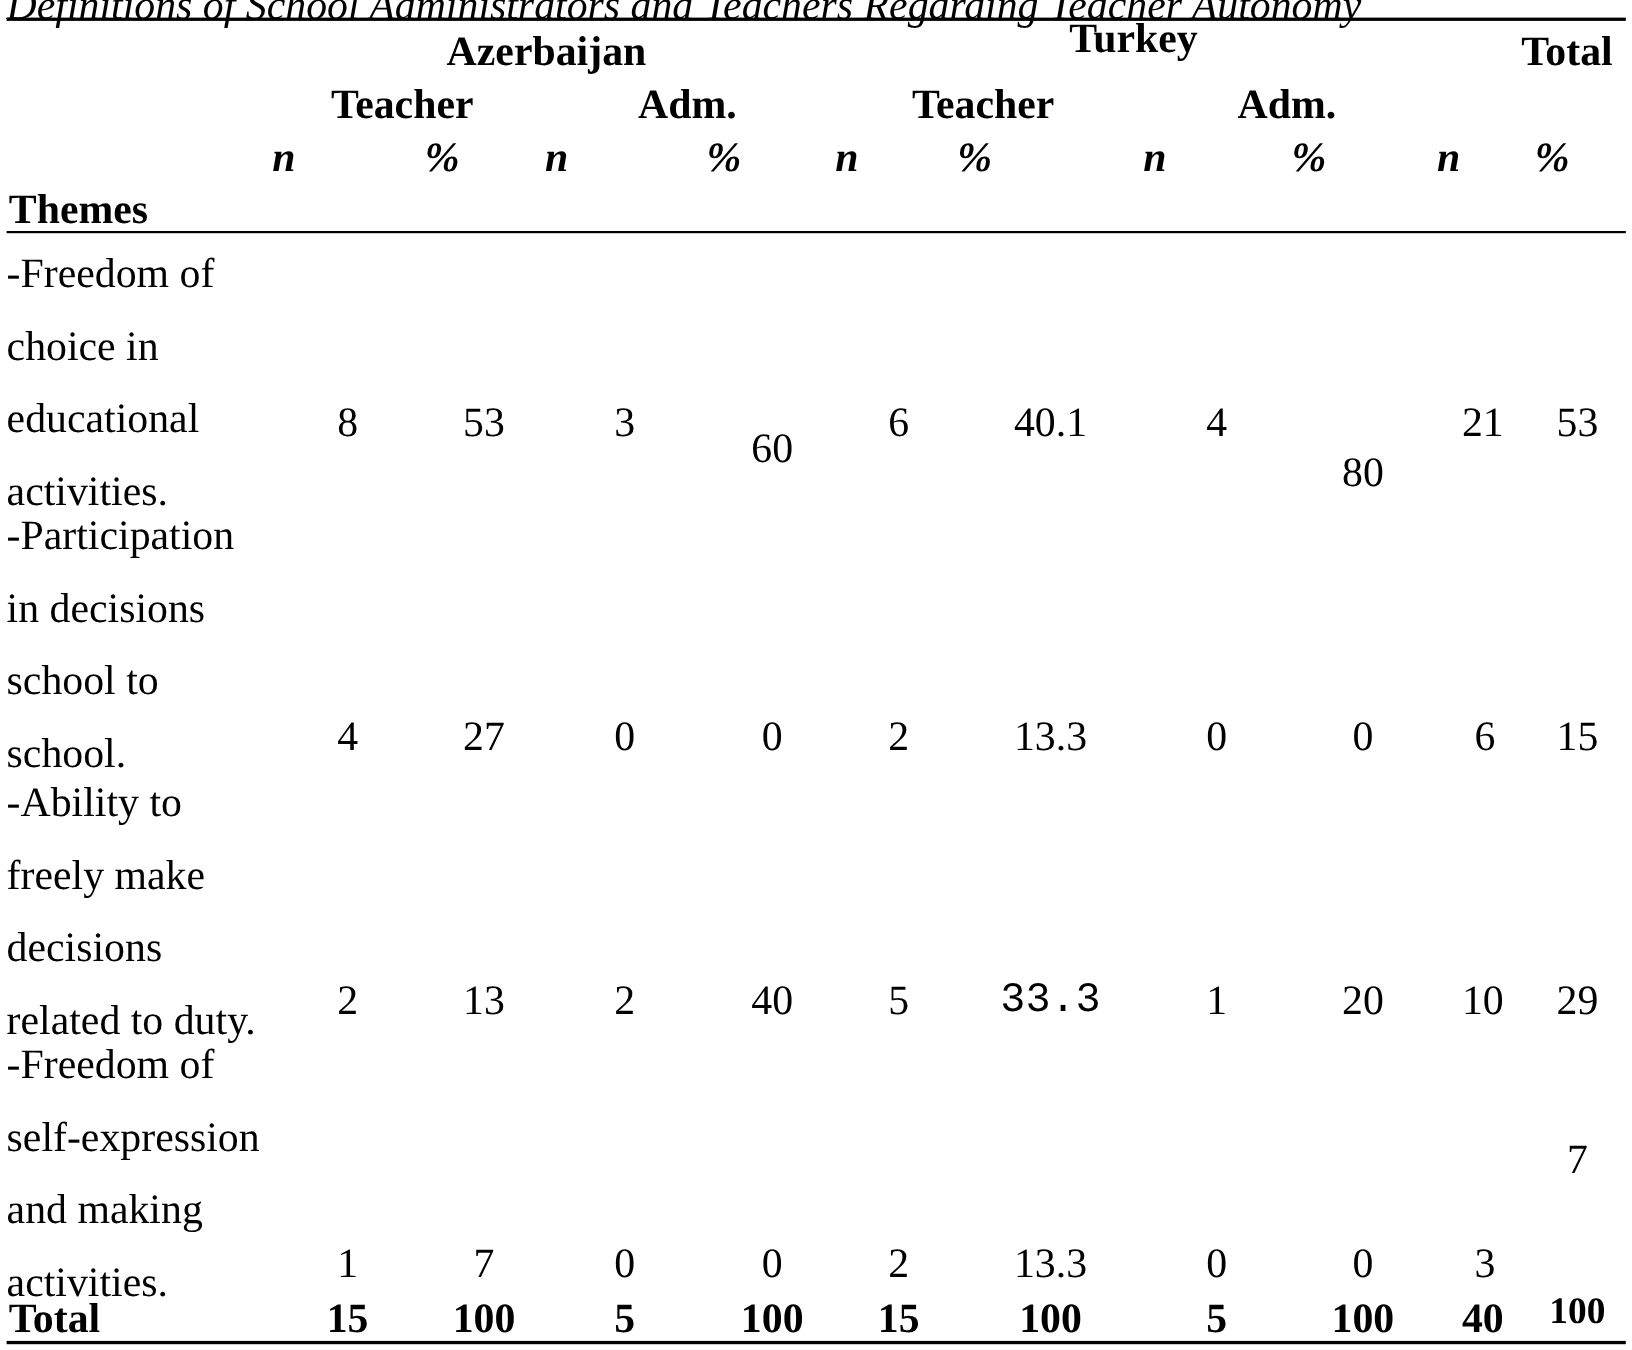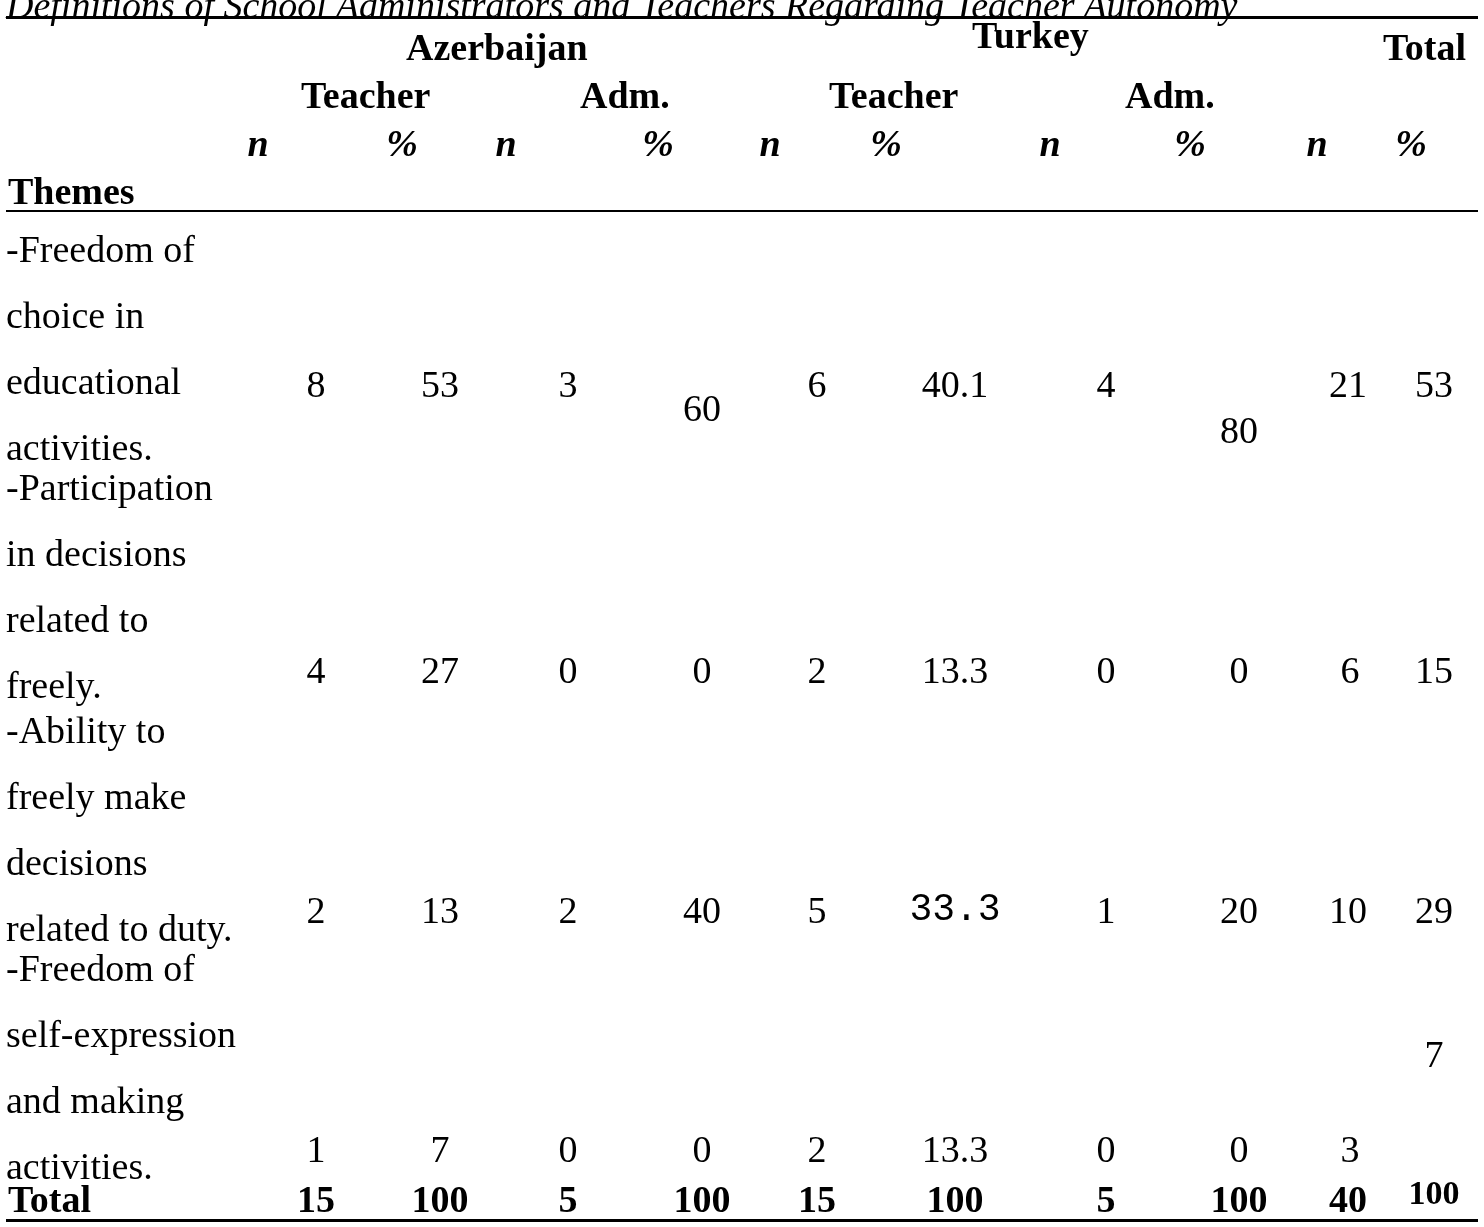--- a/index.html
+++ b/index.html
@@ -75,21 +75,21 @@
   <div class="abs cell" style="left:568px; top:365px;">3</div>
   <div class="abs cell" style="left:702px; top:365px;margin-top:24px;">60</div>
   <div class="abs cell" style="left:817px; top:365px;">6</div>
   <div class="abs cell" style="left:955px; top:365px;">40.1</div>
   <div class="abs cell" style="left:1106px; top:365px;">4</div>
   <div class="abs cell" style="left:1239px; top:365px;margin-top:46px;">80</div>
   <div class="abs cell" style="left:1348px; top:365px;">21</div>
   <div class="abs cell" style="left:1434px; top:365px;">53</div>
 </div>
 
-<div class="theme" style="top:454px;">-Participation in decisions related to freely.</div>
+<div class="theme" style="top:454px;">-Participation in decisions school to school.</div>
 <div>
   <div class="abs cell" style="left:316px; top:651px;">4</div>
   <div class="abs cell" style="left:440px; top:651px;">27</div>
   <div class="abs cell" style="left:568px; top:651px;">0</div>
   <div class="abs cell" style="left:702px; top:651px;">0</div>
   <div class="abs cell" style="left:817px; top:651px;">2</div>
   <div class="abs cell" style="left:955px; top:651px;">13.3</div>
   <div class="abs cell" style="left:1106px; top:651px;">0</div>
   <div class="abs cell" style="left:1239px; top:651px;">0</div>
   <div class="abs cell" style="left:1350px; top:651px;">6</div>

